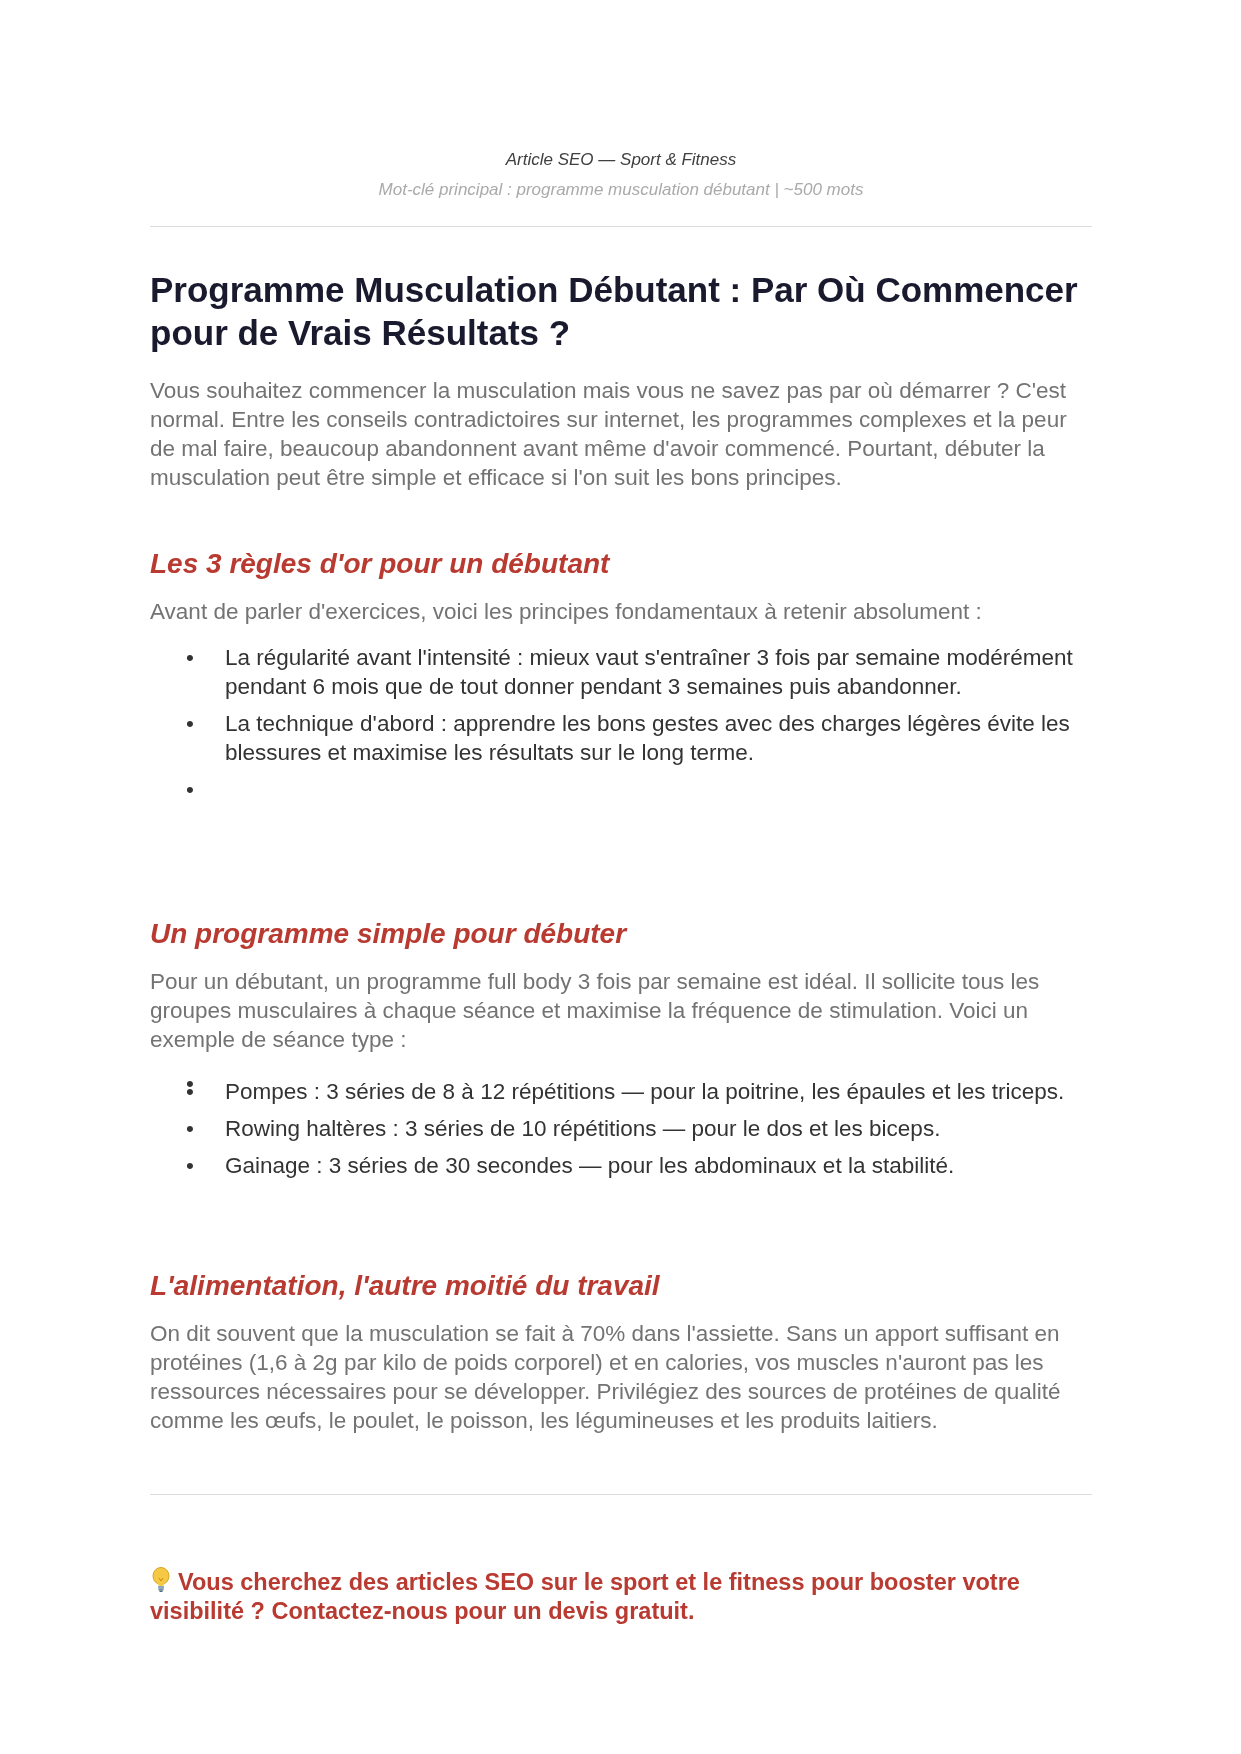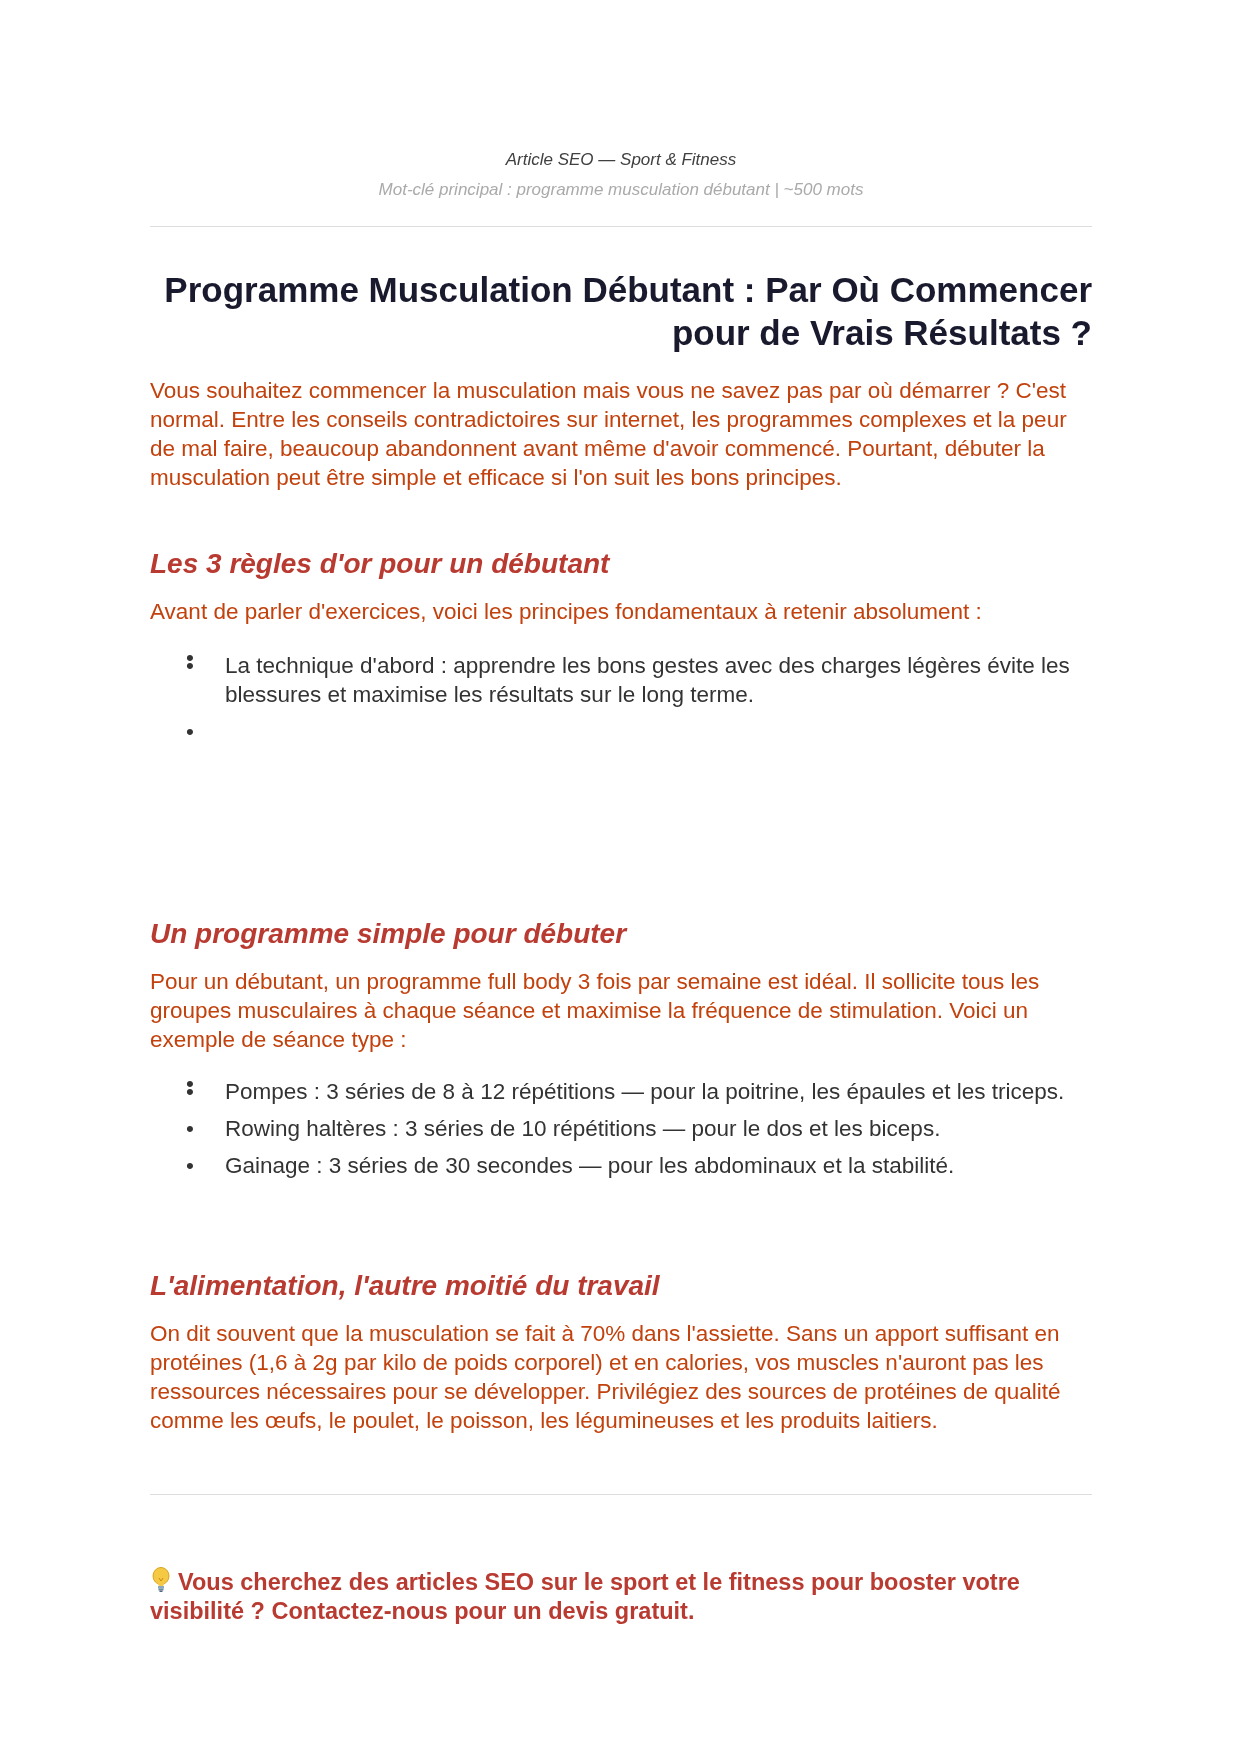--- a/index.html
+++ b/index.html
@@ -12,23 +12,23 @@
       position: absolute; left: 0; width: 942px; top: 150px; text-align: center;
       font-style: italic; font-size: 17px; color: #404040; line-height: 20px;
     }
     .meta-sub {
       position: absolute; left: 0; width: 942px; top: 180px; text-align: center;
       font-style: italic; font-size: 17px; color: #aaaaaa; line-height: 20px;
     }
     .rule-top { position: absolute; left: 0; width: 942px; top: 226px; height: 1px; background: #dddddd; }
     h1 {
       position: absolute; left: 0; width: 942px; top: 268px; margin: 0;
-      text-align: right; font-size: 35px; line-height: 43px; font-weight: bold; color: #1a1a2e;
+      text-align: left; font-size: 35px; line-height: 43px; font-weight: bold; color: #1a1a2e;
     }
-    .p { margin: 0; font-size: 22.5px; line-height: 29px; color: #c2410c; }
+    .p { margin: 0; font-size: 22.5px; line-height: 29px; color: #737373; }
     h2 { margin: 0; font-size: 28px; line-height: 34px; font-weight: bold; color: #b83a30; font-style: italic; }
     ul { list-style: none; margin: 0; padding: 0; }
     li { position: relative; padding-left: 75px; font-size: 22.5px; line-height: 29px; color: #333333; }
     li .bullet { position: absolute; left: 36px; top: 0; }
     .block { position: absolute; left: 0; width: 942px; }
     .rule-bottom { position: absolute; left: 0; width: 942px; top: 1494px; height: 1px; background: #dddddd; }
     .cta { position: absolute; left: 0; width: 942px; top: 1521px; font-size: 23.5px; line-height: 29px; font-weight: bold; color: #b83a30; margin-top: 46px; }
     .bulb { display: inline-block; width: 22px; height: 26px; vertical-align: -3px; margin-right: 6px; }
   </style>
 </head>
@@ -45,21 +45,21 @@
     <p class="p">Vous souhaitez commencer la musculation mais vous ne savez pas par où démarrer ? C'est normal. Entre les conseils contradictoires sur internet, les programmes complexes et la peur de mal faire, beaucoup abandonnent avant même d'avoir commencé. Pourtant, débuter la musculation peut être simple et efficace si l'on suit les bons principes.</p>
   </div>
 
   <div class="block" style="top:547px;">
     <h2>Les 3 règles d'or pour un débutant</h2>
   </div>
   <div class="block" style="top:597px;">
     <p class="p">Avant de parler d'exercices, voici les principes fondamentaux à retenir absolument :</p>
   </div>
   <ul class="block" style="top:643px;">
-    <li style="margin-bottom:8px;"><span class="bullet">•</span></li>
+    <li style="margin-bottom:8px;"><span class="bullet">•</span><span>La régularité avant l'intensité : mieux vaut s'entraîner 3 fois par semaine modérément pendant 6 mois que de tout donner pendant 3 semaines puis abandonner.</span></li>
     <li style="margin-bottom:8px;"><span class="bullet">•</span><span>La technique d'abord : apprendre les bons gestes avec des charges légères évite les blessures et maximise les résultats sur le long terme.</span></li>
     <li><span class="bullet">•</span></li>
   </ul>
 
   <div class="block" style="top:917px;">
     <h2>Un programme simple pour débuter</h2>
   </div>
   <div class="block" style="top:967px;">
     <p class="p">Pour un débutant, un programme full body 3 fois par semaine est idéal. Il sollicite tous les groupes musculaires à chaque séance et maximise la fréquence de stimulation. Voici un exemple de séance type :</p>
   </div>

